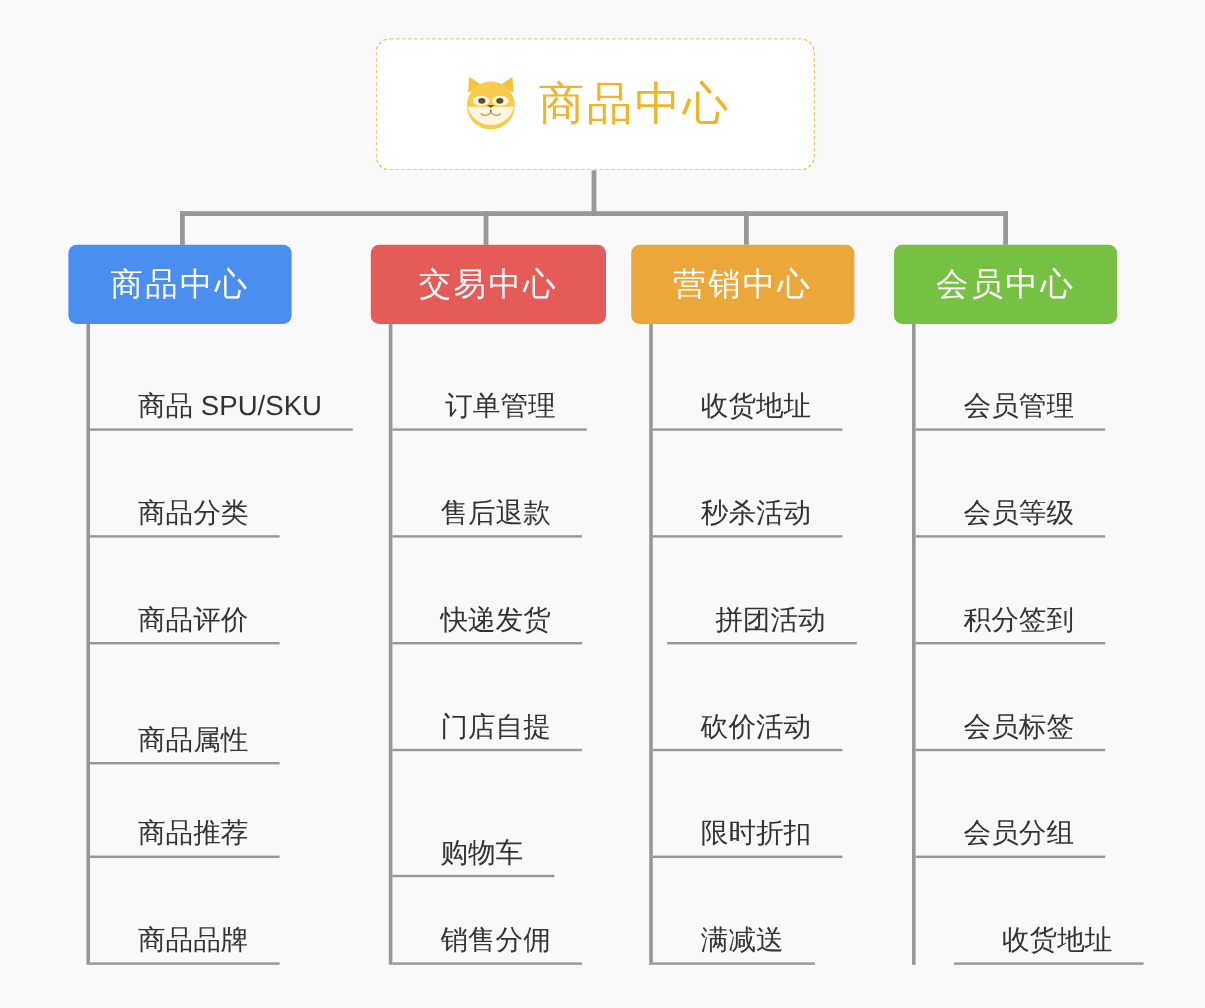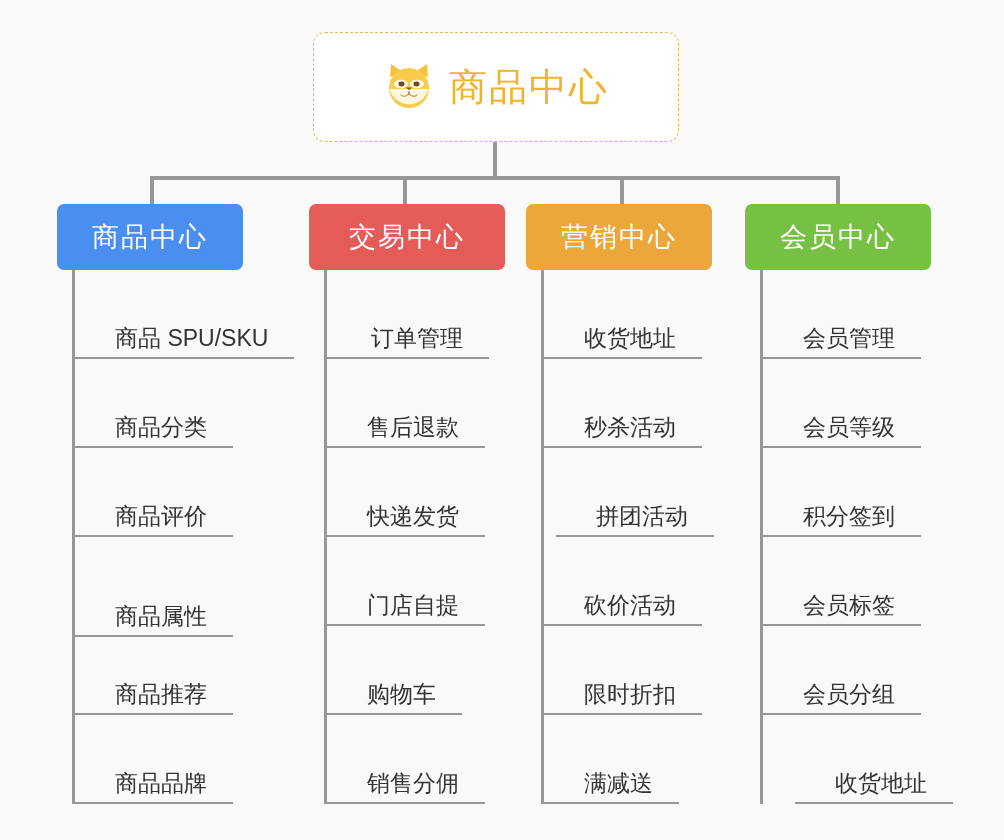--- a/index.html
+++ b/index.html
@@ -190,21 +190,21 @@
       </div>
     <div class="leaf-item" style="top:89px;">
         <span class="leaf-label" style="border-bottom-color: rgb(151, 151, 151);">售后退款</span>
       </div>
     <div class="leaf-item" style="top:178px;">
         <span class="leaf-label" style="border-bottom-color: rgb(151, 151, 151);">快递发货</span>
       </div>
     <div class="leaf-item" style="top:267px;">
         <span class="leaf-label" style="border-bottom-color: rgb(151, 151, 151);">门店自提</span>
       </div>
-    <div class="leaf-item" style="top:356px;">
+    <div class="leaf-item" style="top:372px;">
         <span class="leaf-label" style="border-bottom-color: rgb(151, 151, 151);">购物车</span>
       </div>
     <div class="leaf-item" style="top:445px;">
         <span class="leaf-label" style="border-bottom-color: rgb(151, 151, 151);">销售分佣</span>
       </div>
   </div>
 
   <div class="cat-header" style="left: 526px; width: 186px; background: rgb(236, 167, 59);">
     <span>营销中心</span>
   </div>

